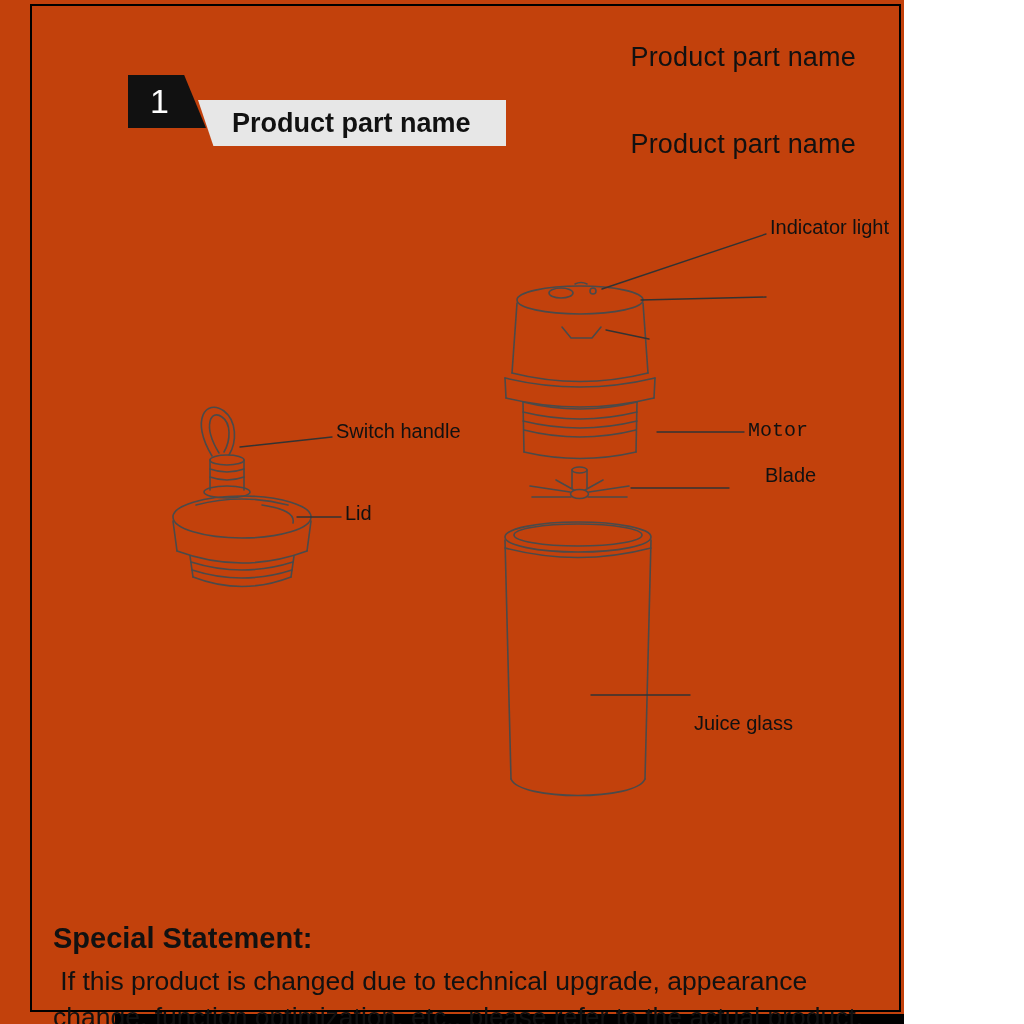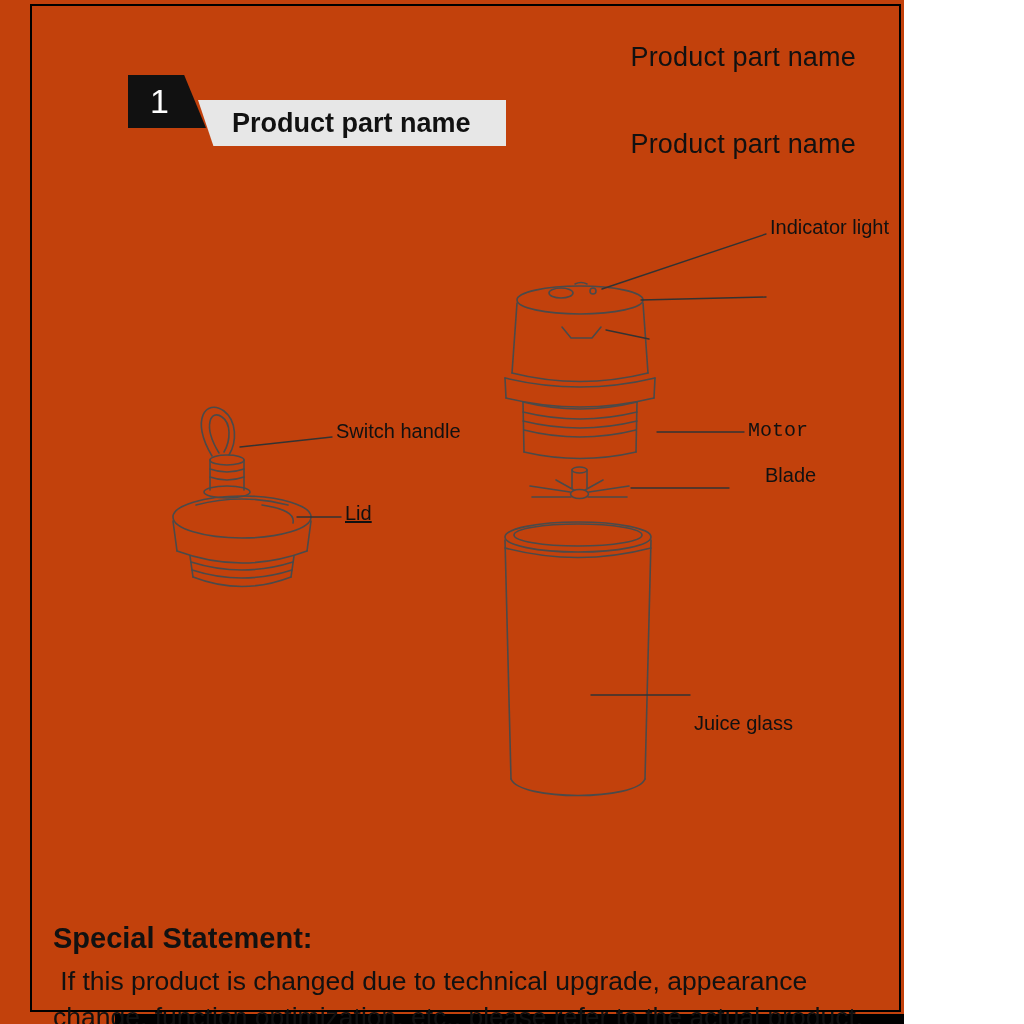--- a/index.html
+++ b/index.html
@@ -92,21 +92,21 @@
     color: #111111;
     white-space: nowrap;
   }
   .lbl-indicator { left: 770px; top: 216px; }
   .lbl-usb       { left: 770px; top: 283px; }
   .lbl-switch    { left: 652px; top: 322px; letter-spacing: 1px; }
   .lbl-motor     { left: 748px; top: 419px; font-family: Liberation Mono, monospace; }
   .lbl-blade     { left: 733px; top: 464px; margin-left: 32px; }
   .lbl-juice     { left: 694px; top: 712px; }
   .lbl-lifting   { left: 336px; top: 420px; }
-  .lbl-lid       { left: 345px; top: 502px; text-decoration: underline; }
+  .lbl-lid       { left: 345px; top: 502px; }
 
   .statement {
     position: absolute;
     left: 53px; top: 890px; right: 40px; margin-top: 32px;
   }
   .statement-title {
     font-size: 29px;
     font-weight: bold;
     color: #111111;
     margin: 0 0 8px 0;

